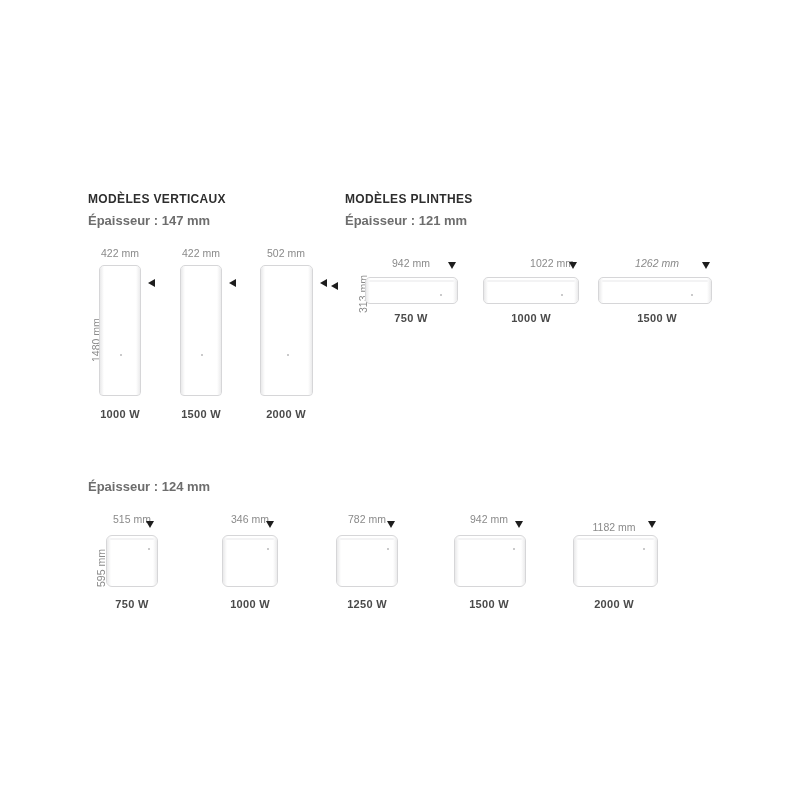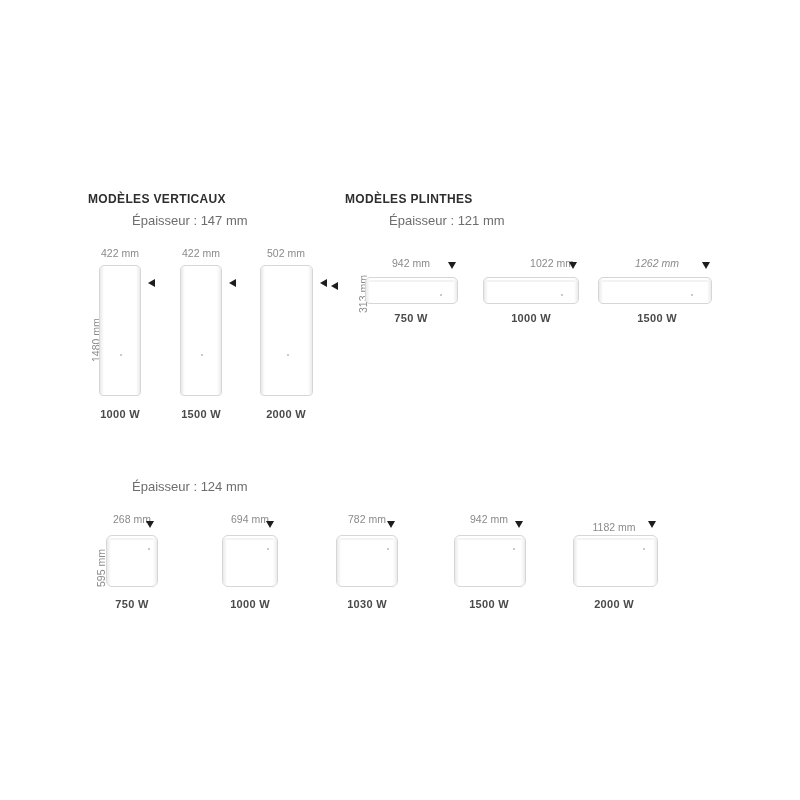--- a/index.html
+++ b/index.html
@@ -22,24 +22,23 @@
     position: absolute;
     font-size: 12px;
     font-weight: bold;
     letter-spacing: 0.35px;
     color: #2e2e2e;
     white-space: nowrap;
   }
   .section-sub {
     position: absolute;
     font-size: 13px;
-    font-weight: normal;
+    font-weight: bold;
     color: #6d6d6d;
     white-space: nowrap;
-    margin-left: 44px;
   }
 
   
   .dim-top {
     position: absolute;
     font-size: 10.5px;
     color: #8a8a8a;
     white-space: nowrap;
     text-align: center;
     transform: translateX(-50%);
@@ -185,43 +184,43 @@
     <span class="cap"></span>
     <span class="led" style="left:92px; top:16px;"></span>
   </div>
   <div class="arrow arrow-down" style="left:702px; top:262px;"></div>
   <div class="watt" style="left:657px; top:312px;">1500 W</div>
 
   <div class="section-sub" style="left:88px; top:479px;">Épaisseur : 124 mm</div>
 
   <div class="dim-side" style="left:95px; top:587px;">595 mm</div>
 
-  <div class="dim-top" style="left:132px; top:513px;">268 mm</div>
+  <div class="dim-top" style="left:132px; top:513px;">515 mm</div>
   <div class="unit unit-h" style="left:106px; top:535px; width:52px; height:52px;">
     <span class="cap"></span>
     <span class="led" style="left:41px; top:12px;"></span>
   </div>
   <div class="arrow arrow-down" style="left:146px; top:521px;"></div>
   <div class="watt" style="left:132px; top:598px;">750 W</div>
 
-  <div class="dim-top" style="left:250px; top:513px;">694 mm</div>
+  <div class="dim-top" style="left:250px; top:513px;">346 mm</div>
   <div class="unit unit-h" style="left:222px; top:535px; width:56px; height:52px;">
     <span class="cap"></span>
     <span class="led" style="left:44px; top:12px;"></span>
   </div>
   <div class="arrow arrow-down" style="left:266px; top:521px;"></div>
   <div class="watt" style="left:250px; top:598px;">1000 W</div>
 
   <div class="dim-top" style="left:367px; top:513px;text-align:right;">782 mm</div>
   <div class="unit unit-h" style="left:336px; top:535px; width:62px; height:52px;">
     <span class="cap"></span>
     <span class="led" style="left:50px; top:12px;"></span>
   </div>
   <div class="arrow arrow-down" style="left:387px; top:521px;"></div>
-  <div class="watt" style="left:367px; top:598px;">1030 W</div>
+  <div class="watt" style="left:367px; top:598px;">1250 W</div>
 
   <div class="dim-top" style="left:489px; top:513px;">942 mm</div>
   <div class="unit unit-h" style="left:454px; top:535px; width:72px; height:52px;">
     <span class="cap"></span>
     <span class="led" style="left:58px; top:12px;"></span>
   </div>
   <div class="arrow arrow-down" style="left:515px; top:521px;"></div>
   <div class="watt" style="left:489px; top:598px;">1500 W</div>
 
   <div class="dim-top" style="left:614px; top:521px;">1182 mm</div>

